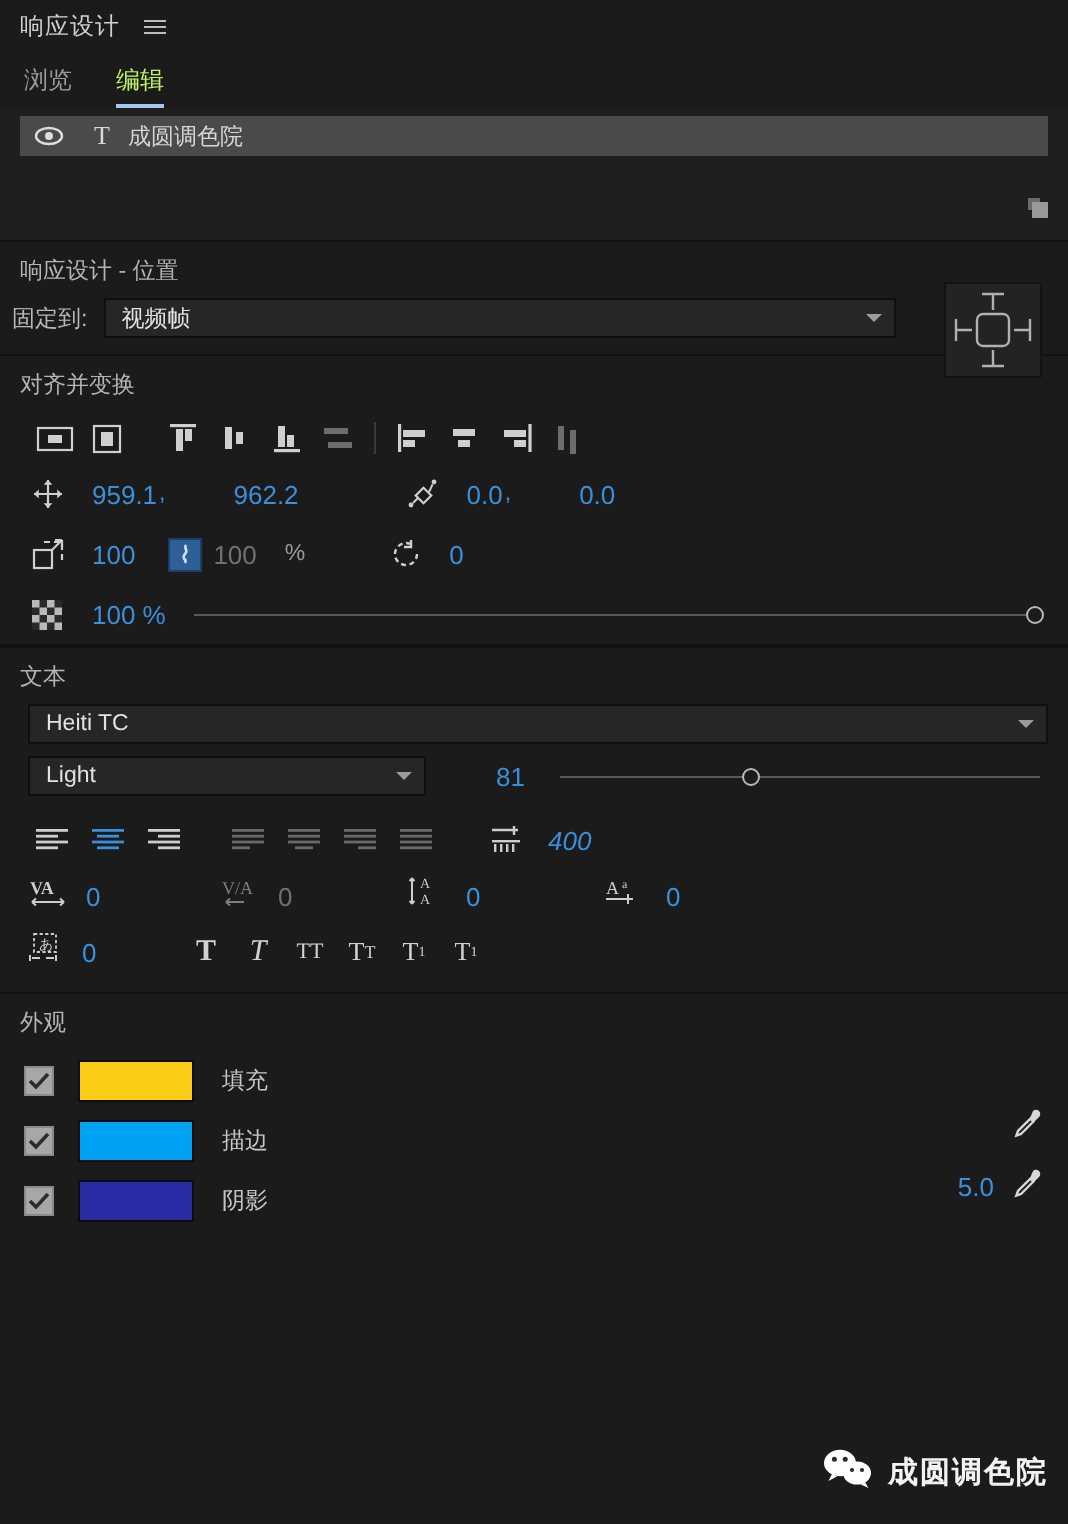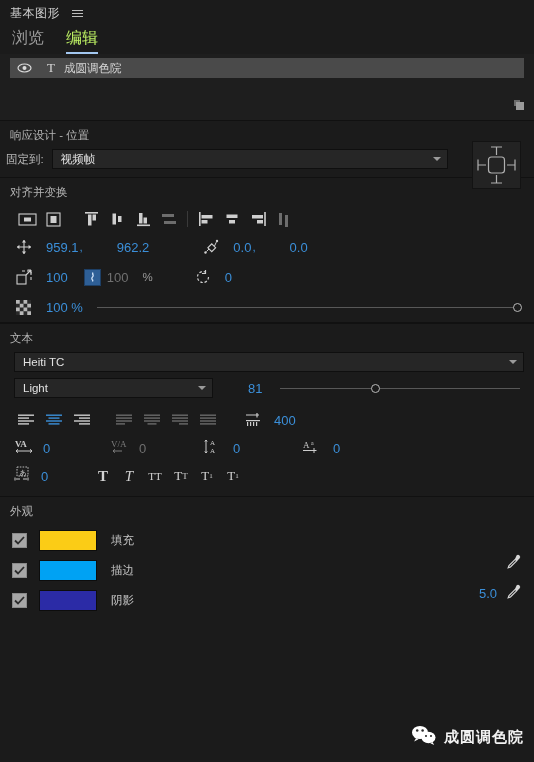--- a/index.html
+++ b/index.html
@@ -17,21 +17,21 @@
   .panel-header {
     height: 26px; display: flex; align-items: center;
     padding-left: 10px; gap: 10px; background: #1b1b1b;
   }
   .panel-title { font-size: 12px; color: #cfcfcf; letter-spacing: .5px; }
   .hamburger { display: flex; flex-direction: column; justify-content: center; gap: 2px; cursor: pointer; padding: 3px 2px; }
   .hamburger i { display: block; width: 11px; height: 1px; background: #bdbdbd; }
 
   
   .tabs { height: 28px; display: flex; align-items: flex-end; padding-left: 12px; gap: 22px; background: #1b1b1b; }
-  .tab { font-size: 16px; color: #9a9a9a; padding-bottom: 5px; cursor: pointer; position: relative; }
+  .tab { font-size: 12px; color: #9a9a9a; padding-bottom: 5px; cursor: pointer; position: relative; }
   .tab.active { color: #bef264; }
   .tab.active::after {
     content: ""; position: absolute; left: 0; right: 0; bottom: 0;
     height: 2px; background: #a3c7f0;
   }
 
   
   .layer-list { background: #1e1e1e; padding-top: 4px; position: relative; height: 66px; }
   .layer-row {
     margin: 0 10px; height: 20px; background: #4a4a4a;
@@ -85,21 +85,21 @@
     border: 1.5px solid #b9b9b9; background: #1b1b1b; cursor: pointer; }
 
   
   .style-row { display: flex; align-items: center; padding: 0 10px 8px 14px; gap: 10px; }
 
   
   .text-block { padding-bottom: 6px; }
   .font-row { padding: 0 10px 6px 14px; }
   .style-size-row { display: flex; align-items: center; padding: 0 14px 8px 14px; gap: 0; }
 
-  .ta-row { display: flex; align-items: center; padding-left: 12px; height: 28px; }
+  .ta-row { display: flex; align-items: center; padding-left: 12px; height: 28px; font-style: italic; }
   .tabtn { width: 28px; height: 22px; display: flex; align-items: center; justify-content: center; cursor: pointer; }
 
   .metrics-row { display: flex; align-items: center; height: 28px; padding-left: 14px; }
   .metric { display: flex; align-items: center; gap: 7px; }
   .tbtn { width: 26px; height: 22px; display: flex; align-items: center; justify-content: center;
     cursor: pointer; color: #d2d2d2; }
 
   
   .app-row { display: flex; align-items: center; height: 30px; padding-left: 12px; }
   .chk { width: 15px; height: 15px; background: #a7a7a7; display: flex; align-items: center;
@@ -111,21 +111,21 @@
   
   .watermark { position: absolute; right: 10px; bottom: 12px; display: flex; align-items: center; gap: 7px; }
   .wm-text { font-size: 15px; color: #f2f2f2; font-weight: bold; letter-spacing: 1px; }
 </style>
 </head>
 <body>
 
 <div class="panel">
 
   <div class="panel-header">
-    <span class="panel-title">基本图形</span>
+    <span class="panel-title">响应设计</span>
     <span class="hamburger">
       <i></i>
         <i></i>
         <i></i>
     </span>
   </div>
 
   <div class="tabs">
     <div class="tab">浏览</div>
     <div class="tab active">编辑</div>

